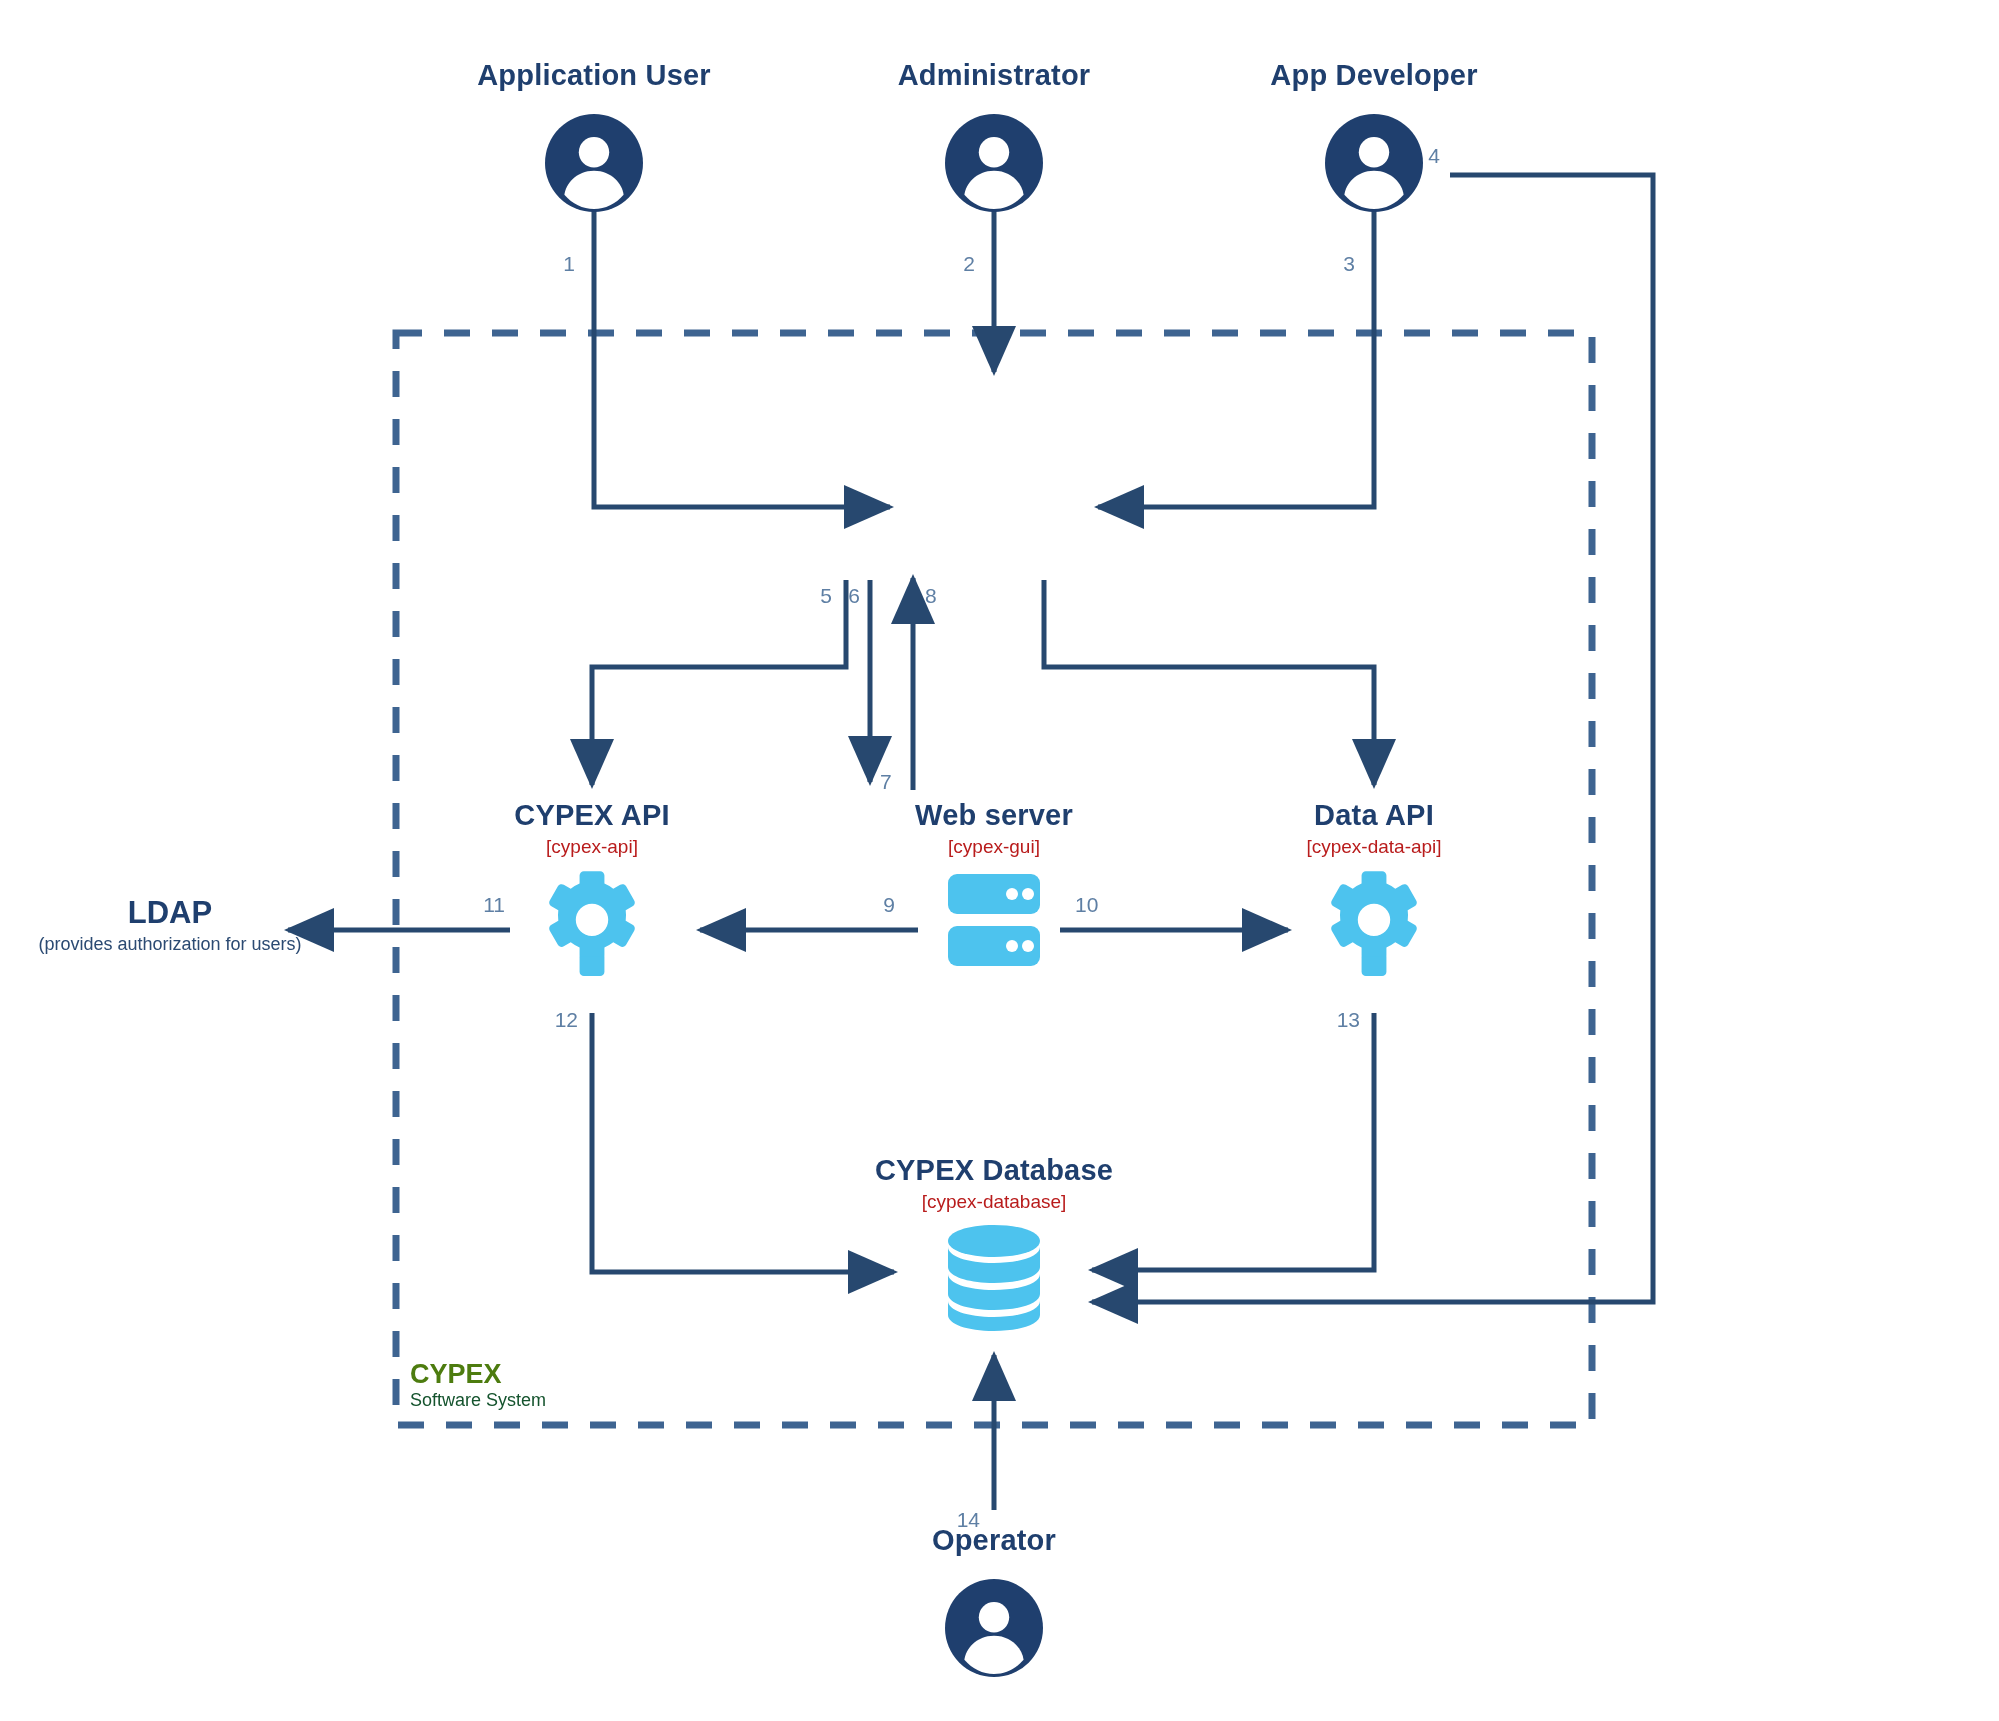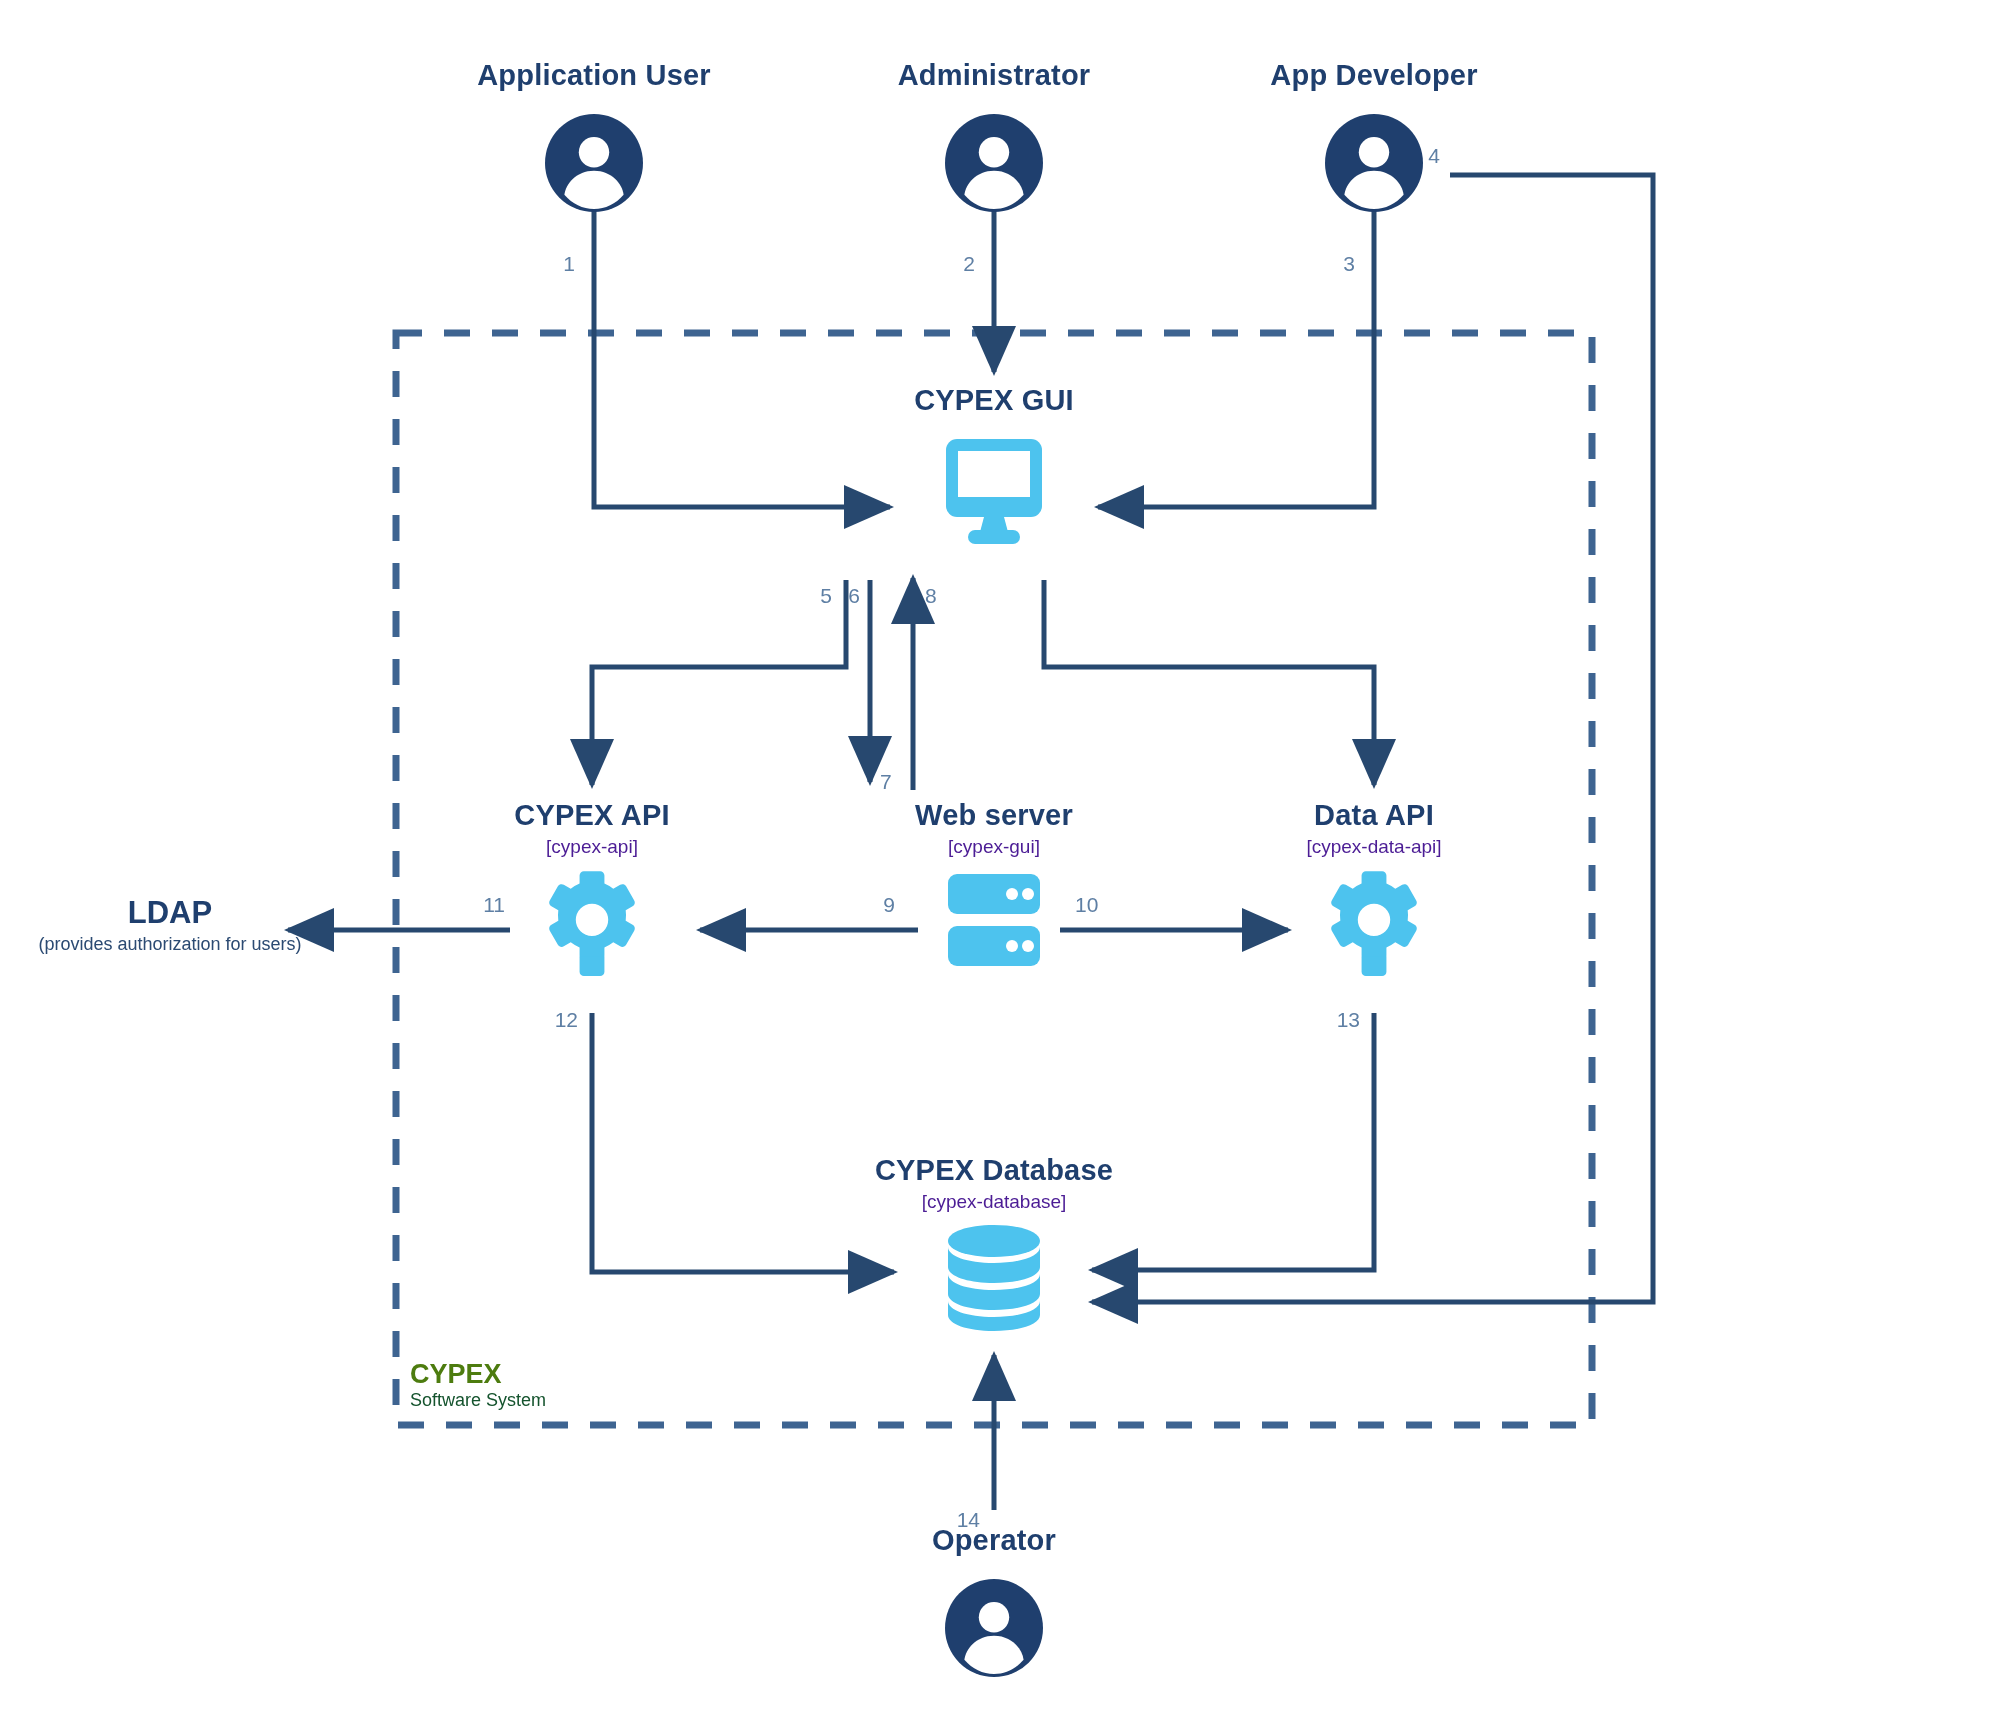--- a/index.html
+++ b/index.html
@@ -1,21 +1,21 @@
 <!DOCTYPE html>
 <html><head>
 <meta charset="utf-8">
 <style>
   html,body{margin:0;padding:0;background:#ffffff;}
   body{font-family:"Liberation Sans",sans-serif;}
   #stage{position:relative;width:1999px;height:1721px;background:#ffffff;overflow:hidden;}
   #wires{position:absolute;left:0;top:0;width:1999px;height:1721px;}
   .node{position:absolute;text-align:center;}
   .ntitle{font-weight:bold;color:#1F3F6E;letter-spacing:.2px;line-height:1.1;white-space:nowrap;}
-  .nsub{color:#4c1d95;white-space:nowrap;}
+  .nsub{color:#b91c1c;white-space:nowrap;}
   .t-actor{font-size:29px;}
   .t-big{font-size:29px;}
   .t-sub{font-size:19px;margin-top:4px;}
   .ldap-t{font-size:31px;font-weight:bold;color:#1F3F6E;}
   .ldap-s{font-size:18px;color:#2B4A72;margin-top:3px;}
   .boundary-label{position:absolute;text-align:left;}
   .b-t{font-size:27px;font-weight:bold;color:#4d7c0f;line-height:1.05;}
   .b-s{font-size:18px;color:#14532d;margin-top:2px;}
   .flowlbl{position:absolute;font-size:21px;color:#5E7FA4;text-align:right;white-space:nowrap;}
   .icoWrap{display:flex;justify-content:center;align-items:flex-start;}
@@ -106,31 +106,20 @@
     <div class="ntitle t-actor">App Developer</div>
     <div class="icoWrap" style="margin-top:22px;">
       <svg width="98" height="98" viewBox="0 0 100 100">
         <circle cx="50" cy="50" r="50" fill="#1F3F6E"></circle>
         <circle cx="50" cy="39" r="15.5" fill="#ffffff"></circle>
         <path d="M50 58 C32 58 21 71.5 19.8 82.5 C28 92 38.3 97 50 97 C61.7 97 72 92 80.2 82.5 C79 71.5 68 58 50 58 Z" fill="#ffffff"></path>
       </svg>
     </div>
   </div>
 
-  <div class="node" style="left:804px;top:385px;width:380px;">
-    <div class="ntitle t-big">CYPEX GUI</div>
-    <div class="icoWrap" style="margin-top:22px;">
-      <svg width="120" height="108" viewBox="0 0 120 108">
-        <rect x="12" y="0" width="96" height="78" rx="11" fill="#4DC3EE"></rect>
-        <rect x="24" y="12" width="72" height="46" fill="#ffffff"></rect>
-        <path d="M50 78 L70 78 L74 93 L46 93 Z" fill="#4DC3EE"></path>
-        <rect x="34" y="91" width="52" height="14" rx="7" fill="#4DC3EE"></rect>
-      </svg>
-    </div>
-  </div>
 
   <div class="node" style="left:402px;top:800px;width:380px;">
     <div class="ntitle t-big">CYPEX API</div>
     <div class="nsub t-sub">[cypex-api]</div>
     <div class="icoWrap" style="margin-top:10px;">
       <svg width="108" height="108" viewBox="0 0 100 100">
         <path fill="#4DC3EE" d="M57.5 3 h-15 a4 4 0 0 0 -4 4 v7.4 a36.5 36.5 0 0 0 -8.2 4.8 l-6.4 -3.7 a4 4 0 0 0 -5.5 1.5 l-7.5 13 a4 4 0 0 0 1.5 5.5 l6.4 3.7 a36.5 36.5 0 0 0 0 9.6 l-6.4 3.7 a4 4 0 0 0 -1.5 5.5 l7.5 13 a4 4 0 0 0 5.5 1.5 l6.4 -3.7 a36.5 36.5 0 0 0 8.2 4.8 V81 a4 4 0 0 0 4 4 h15 a4 4 0 0 0 4 -4 v-7.4 a36.5 36.5 0 0 0 8.2 -4.8 l6.4 3.7 a4 4 0 0 0 5.5 -1.5 l7.5 -13 a4 4 0 0 0 -1.5 -5.5 l-6.4 -3.7 a36.5 36.5 0 0 0 0 -9.6 l6.4 -3.7 a4 4 0 0 0 1.5 -5.5 l-7.5 -13 a4 4 0 0 0 -5.5 -1.5 l-6.4 3.7 a36.5 36.5 0 0 0 -8.2 -4.8 V7 a4 4 0 0 0 -4 -4 z M50 33 a15 15 0 1 1 0 30 a15 15 0 0 1 0 -30 z"></path>
         <path fill="#4DC3EE" d="M38.5 82 h23 v14 a4 4 0 0 1 -4 4 h-15 a4 4 0 0 1 -4 -4 z"></path>
       </svg>
     </div>

